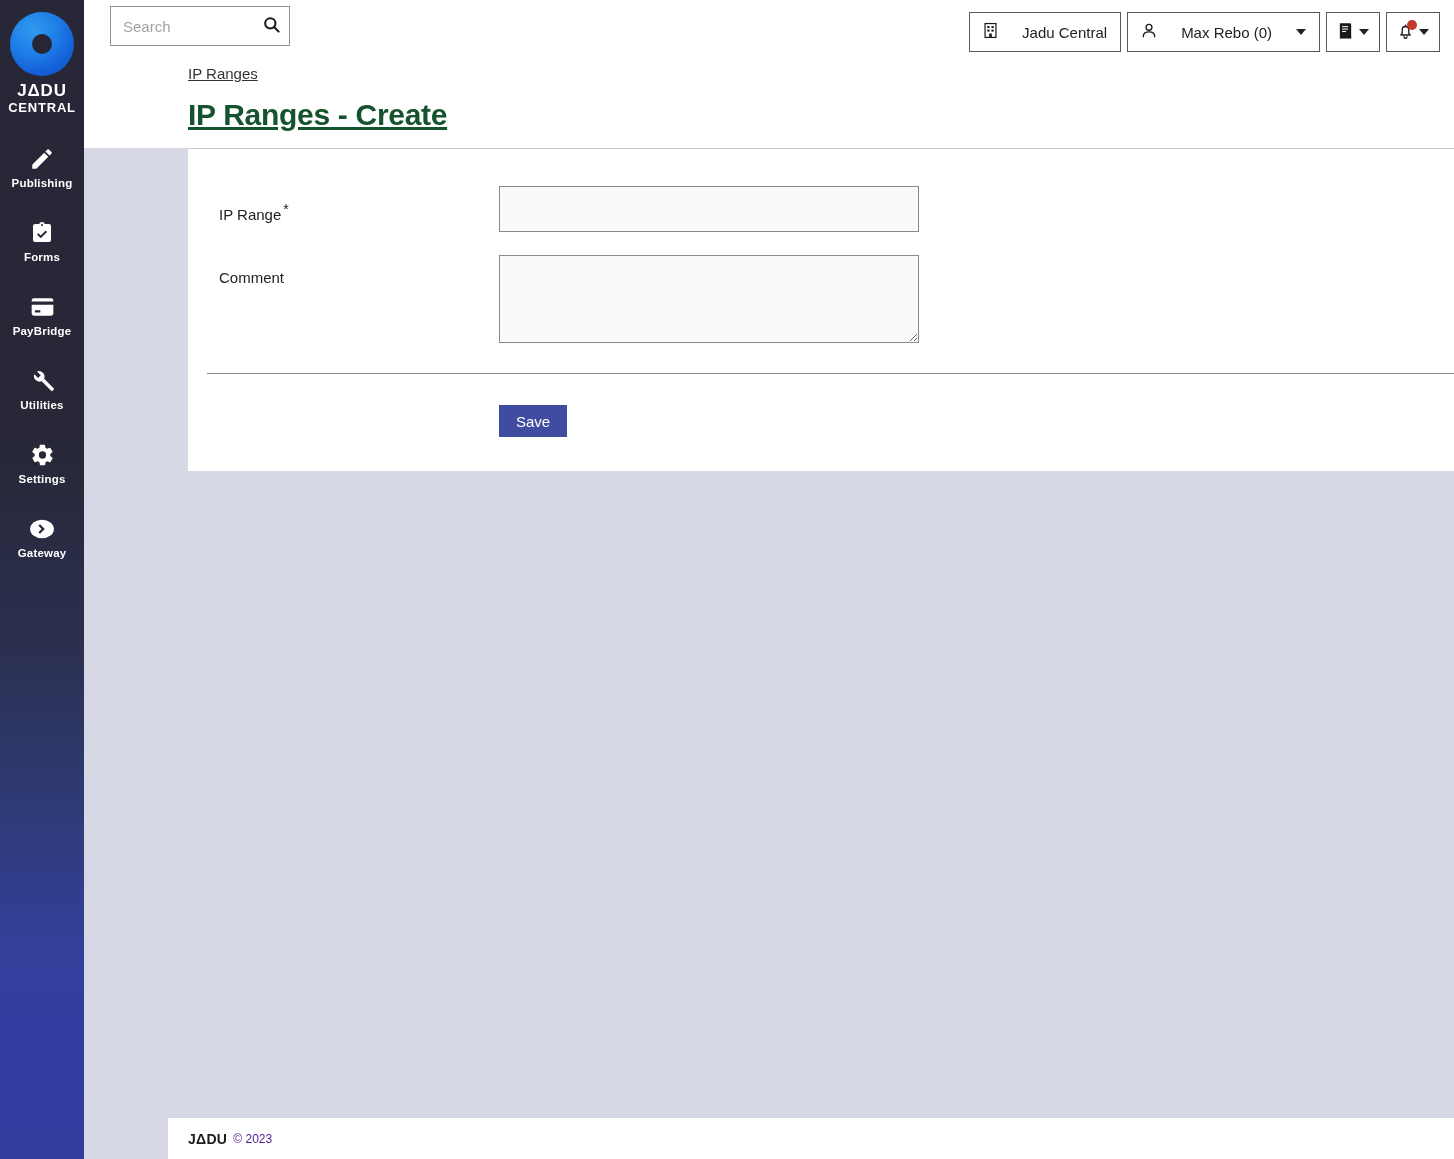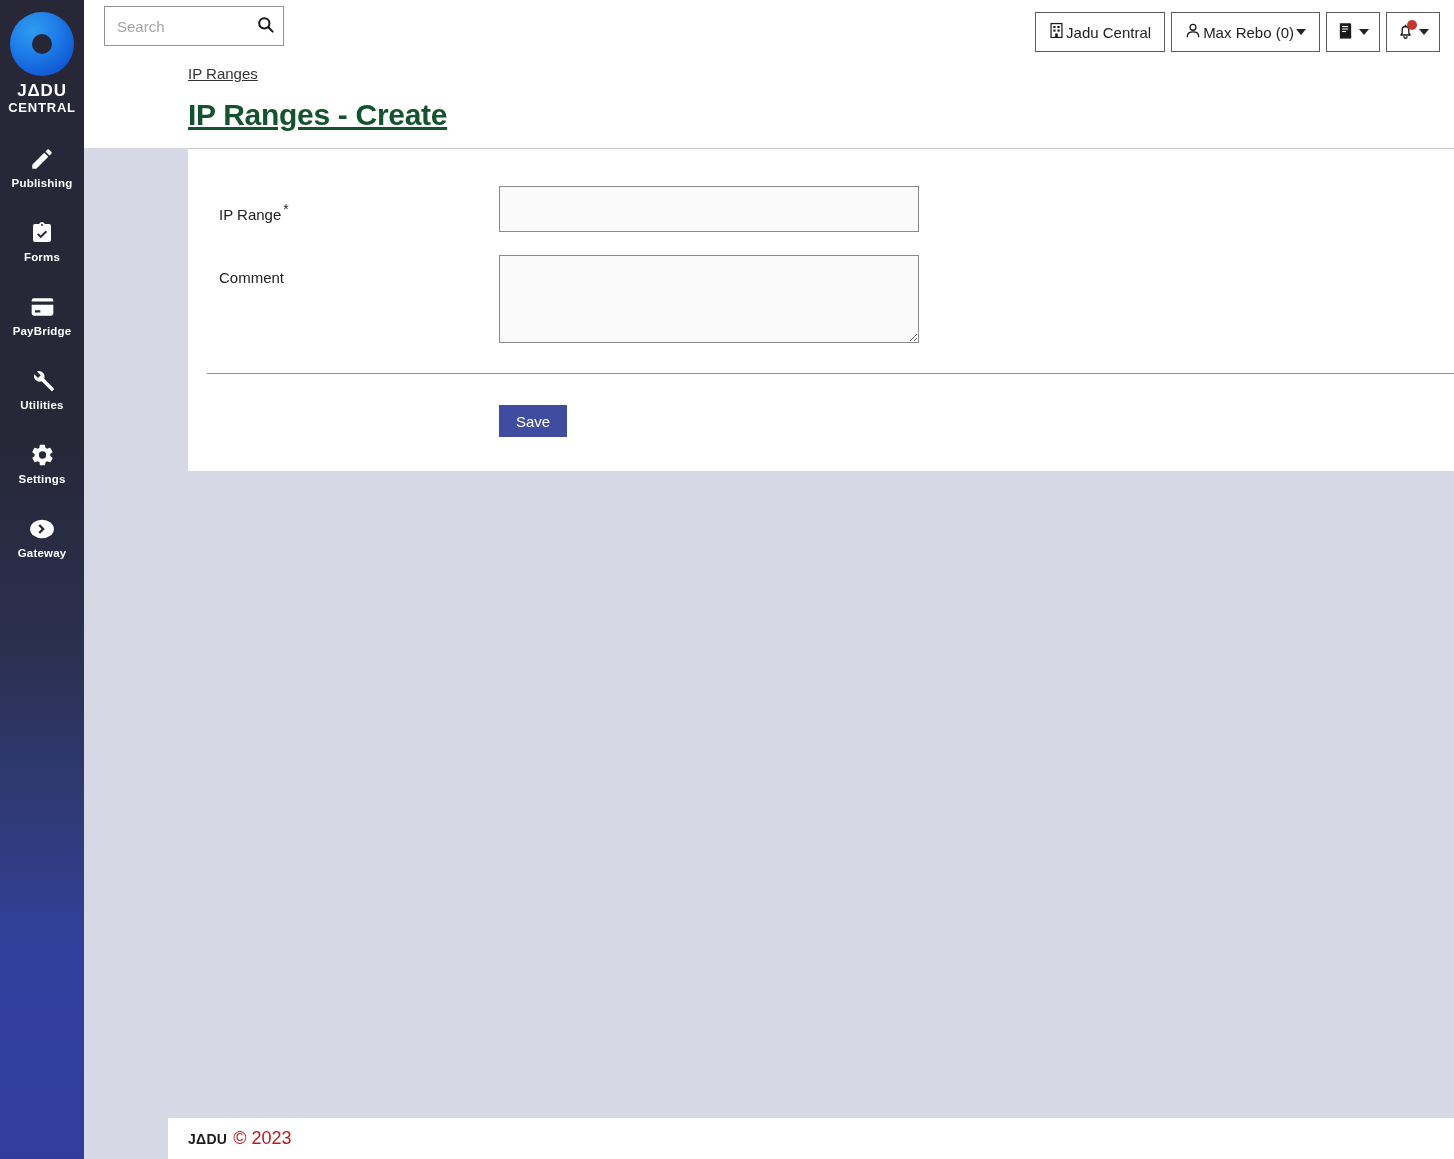--- a/index.html
+++ b/index.html
@@ -121,21 +121,21 @@
     display: flex;
     align-items: center;
     padding: 0 14px 0 14px;
     flex: 0 0 64px;
   }
 
   .search-wrap {
     position: relative;
     width: 180px;
     height: 52px;
-    margin-left: 6px;
+    margin-left: 12px;
   }
   .search-input {
     width: 180px;
     height: 40px;
     border: 1px solid #949494;
     background: #ffffff;
     font-family: "Liberation Sans", sans-serif;
     font-size: 15px;
     color: #333333;
     padding: 0 36px 0 12px;
@@ -163,21 +163,21 @@
     display: flex;
     align-items: center;
     gap: 6px;
   }
   .tb-btn {
     height: 40px;
     border: 1px solid #5a5a5a;
     background: #ffffff;
     display: flex;
     align-items: center;
-    gap: 2px;
+    gap: 24px;
     padding: 0 13px;
     font-family: "Liberation Sans", sans-serif;
     font-size: 15px;
     color: #222222;
     cursor: pointer;
     white-space: nowrap;
     border-radius: 0;
   }
   .tb-btn.icon-only { padding: 0 10px; gap: 5px; }
   .caret {
@@ -329,22 +329,22 @@
     padding-left: 20px;
     gap: 6px;
   }
   .footer-logo {
     font-size: 14px;
     font-weight: bold;
     color: #1c1c1c;
     letter-spacing: 0.3px;
   }
   .footer-copy {
-    font-size: 18px;
-    color: #b91c1c;
+    font-size: 12px;
+    color: #4c1d95;
   }
 </style>
 </head>
 <body>
 
 <div class="app">
 
   <nav class="sidebar">
 
     <div class="brand">

